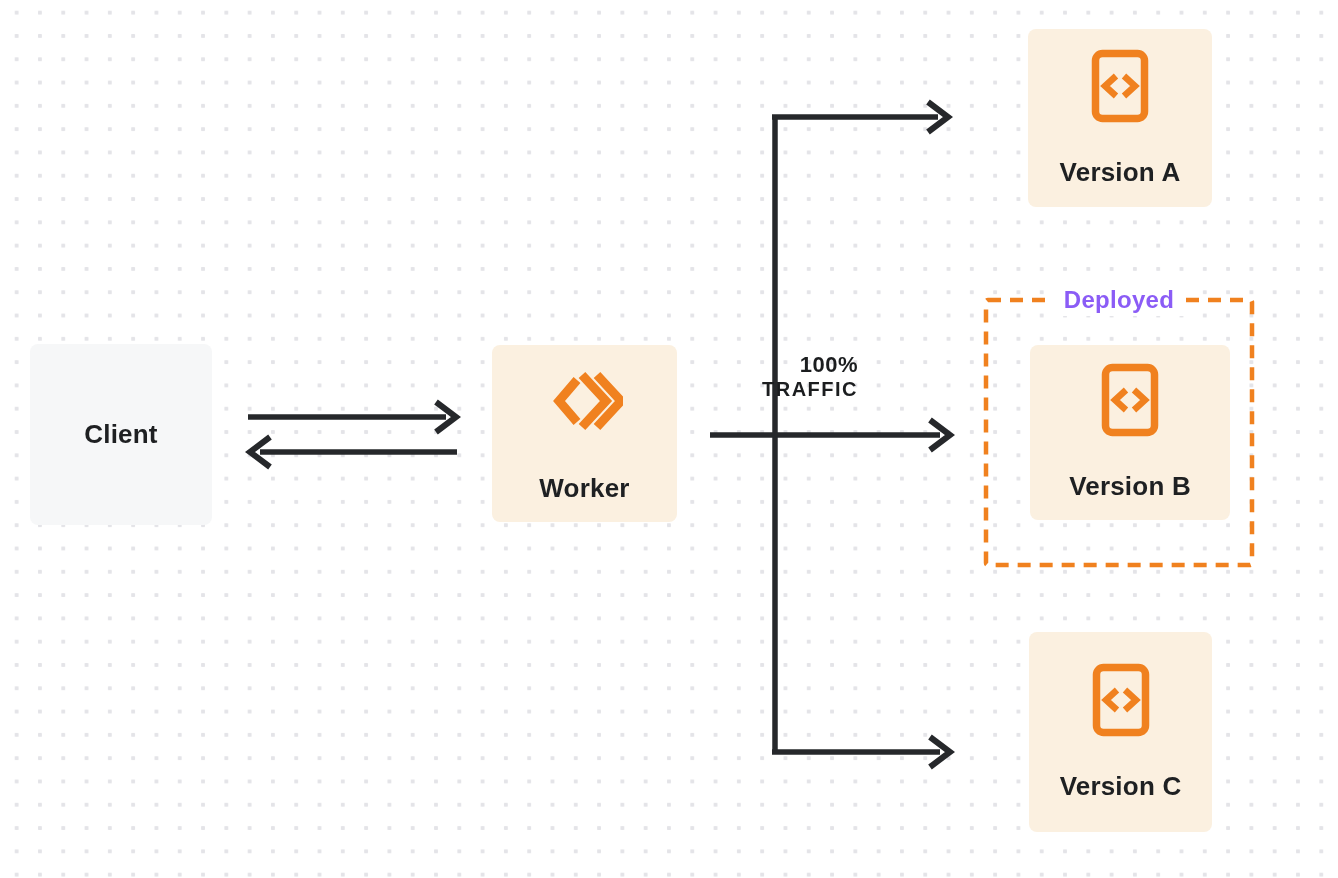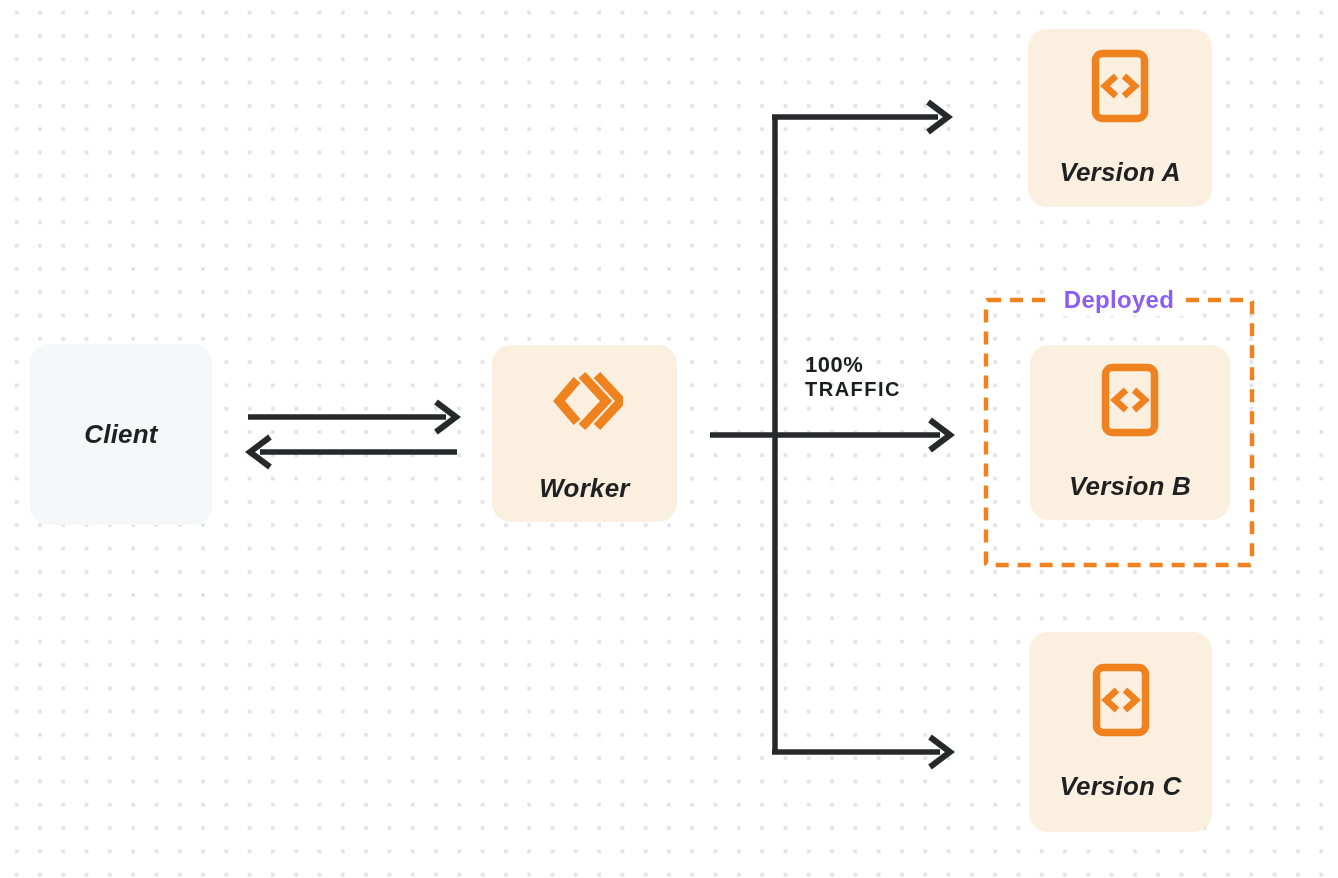--- a/index.html
+++ b/index.html
@@ -21,27 +21,26 @@
   svg.overlay {
     position: absolute;
     left: 0; top: 0;
     width: 1338px;
     height: 878px;
     z-index: 1;
   }
   .node {
     position: absolute;
     z-index: 2;
-    border-radius: 19px;
+    border-radius: 8px;
     display: flex;
     flex-direction: column;
     align-items: center;
     justify-content: center;
     gap: 34px;
-    font-style: italic;
   }
   .node .label {
     font-size: 26px;
     font-weight: 700;
     color: #1e2022;
     letter-spacing: 0.2px;
   }
   .node-client { left: 30px; top: 344px; width: 182px; height: 181px; background: #f6f7f8; }
   .node-worker { left: 492px; top: 345px; width: 185px; height: 177px; background: #fbf0e0; }
   .node-version-a { left: 1028px; top: 29px;  width: 184px; height: 178px; background: #fbf0e0; }
@@ -57,25 +56,25 @@
     background: #ffffff;
     padding: 2px 12px;
     font-size: 24px;
     font-weight: 700;
     color: #8b5cf6;
     letter-spacing: 0.3px;
     white-space: nowrap;
   }
   .traffic-label {
     position: absolute;
-    left: 853px;
+    left: 810px;
     top: 352px;
     transform: translateX(-50%);
     z-index: 2;
-    text-align: left;
+    text-align: right;
     color: #1b1d1f;
     white-space: nowrap;
   }
   .traffic-label .line1 {
     font-size: 22px;
     font-weight: 700;
     letter-spacing: 0.5px;
   }
   .traffic-label .line2 {
     margin-top: 0;

